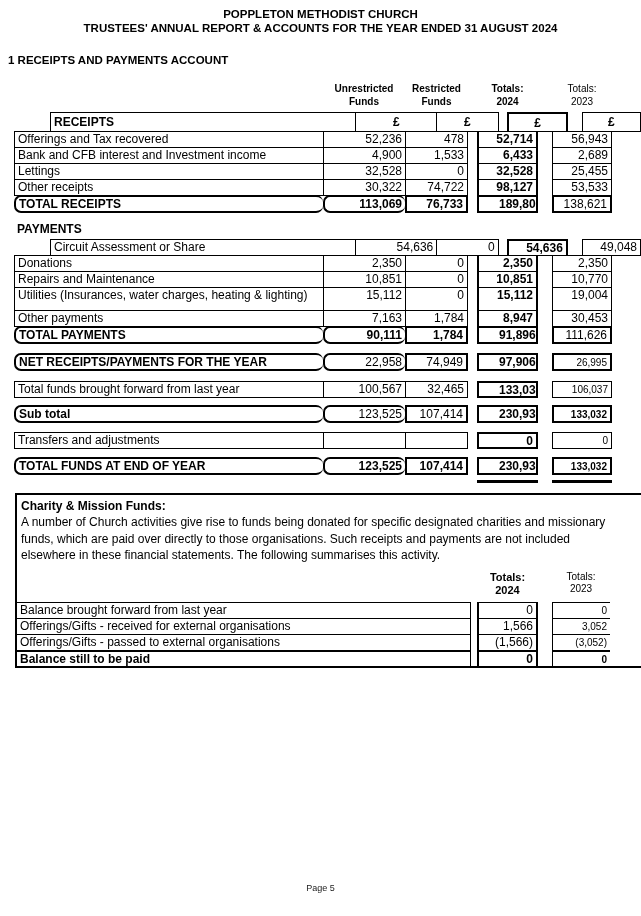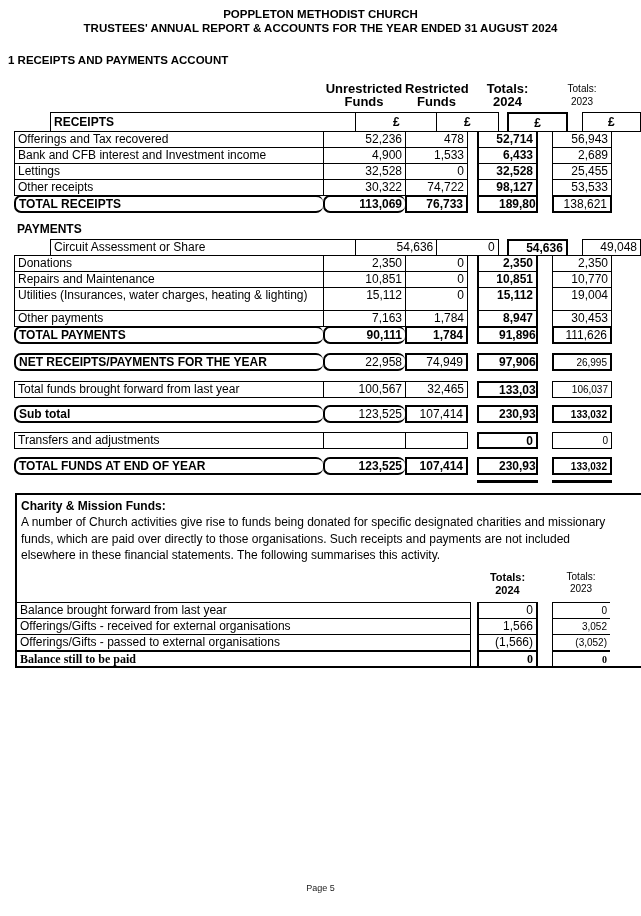--- a/index.html
+++ b/index.html
@@ -8,21 +8,21 @@
     background:#ffffff; color:#000;
     font-family:"Liberation Sans", sans-serif;
     overflow:hidden;
   }
   .title-block { text-align:center; font-weight:bold; font-size:11.5px; line-height:14px; padding-top:7px; }
   .section-heading { font-size:11.5px; font-weight:bold; margin:19px 0 0 8px; }
 
   
   .cols-header { display:flex; margin:16px 0 0 14px; text-align:center; }
   .cols-header .sp { width:309px; }
-  .ch { font-weight:bold; font-size:13px; line-height:13px; }
+  .ch { font-weight:bold; font-size:10px; line-height:13px; }
   .ch.cu { width:82px; }
   .ch.cr { width:63px; }
   .ch.ct24 { width:61px; }
   .ch.ct23 { width:60px; font-weight:normal; font-size:10px; }
   .gapc1 { width:9px; } .gapc2 { width:14px; }
 
   
   .tbl { margin-left:14px; }
   .trow { display:flex; margin-top:-1px; }
   .trow.nf { margin-top:0;margin-left:36px; }
@@ -62,21 +62,21 @@
   .charity-heading { font-weight:bold; font-size:12px; margin:3px 0 0 4px; line-height:16px; }
   .charity-desc { font-size:12px; line-height:16.5px; margin:0 4px; width:586px; }
   .charity-colheads { position:relative; height:38px; }
   .ch24b { position:absolute; left:460px; top:7px; width:61px; text-align:center; font-weight:bold; font-size:11px; line-height:13px; }
   .ch23b { position:absolute; left:535px; top:7px; width:58px; text-align:center; font-size:10px; line-height:12px; }
   .crow { display:flex; margin-top:-1px; }
   .crow.nf { margin-top:0; }
   .cc-label { width:454px; border-left:none; }
   .cg1 { width:6px; } .cg2 { width:14px; }
   .cc-t23 { width:58px; text-align:right; border-right:none; }
-  .crow.clast .cell { border-bottom:none;font-family:Liberation Serif, serif; }
+  .crow.clast .cell { border-bottom:none; }
   .crow.clast .cc-label, .crow.clast .c-t24, .crow.clast .cc-t23 { border-top-width:2px; height:16px; }
 
   .footer { position:absolute; left:0; right:0; bottom:23px; text-align:center; font-size:9px; color:#222; }
 </style>
 </head>
 <body>
 
 <div class="page">
 
   <div class="title-block">

